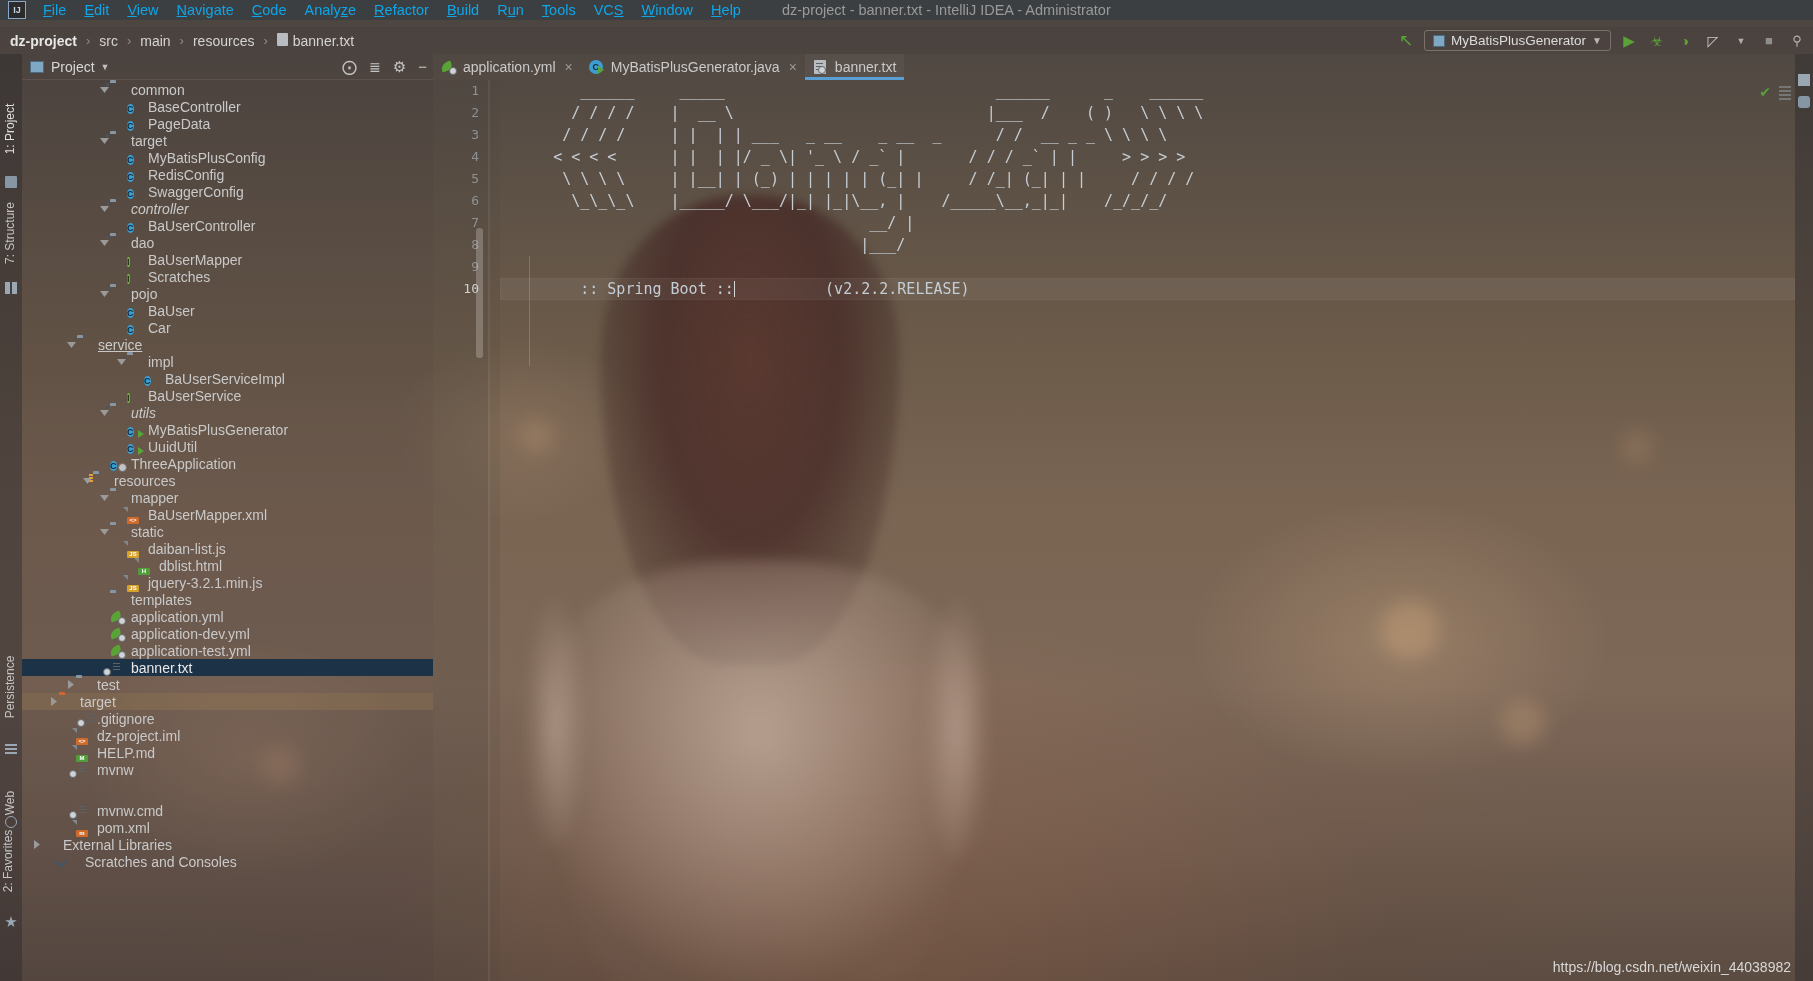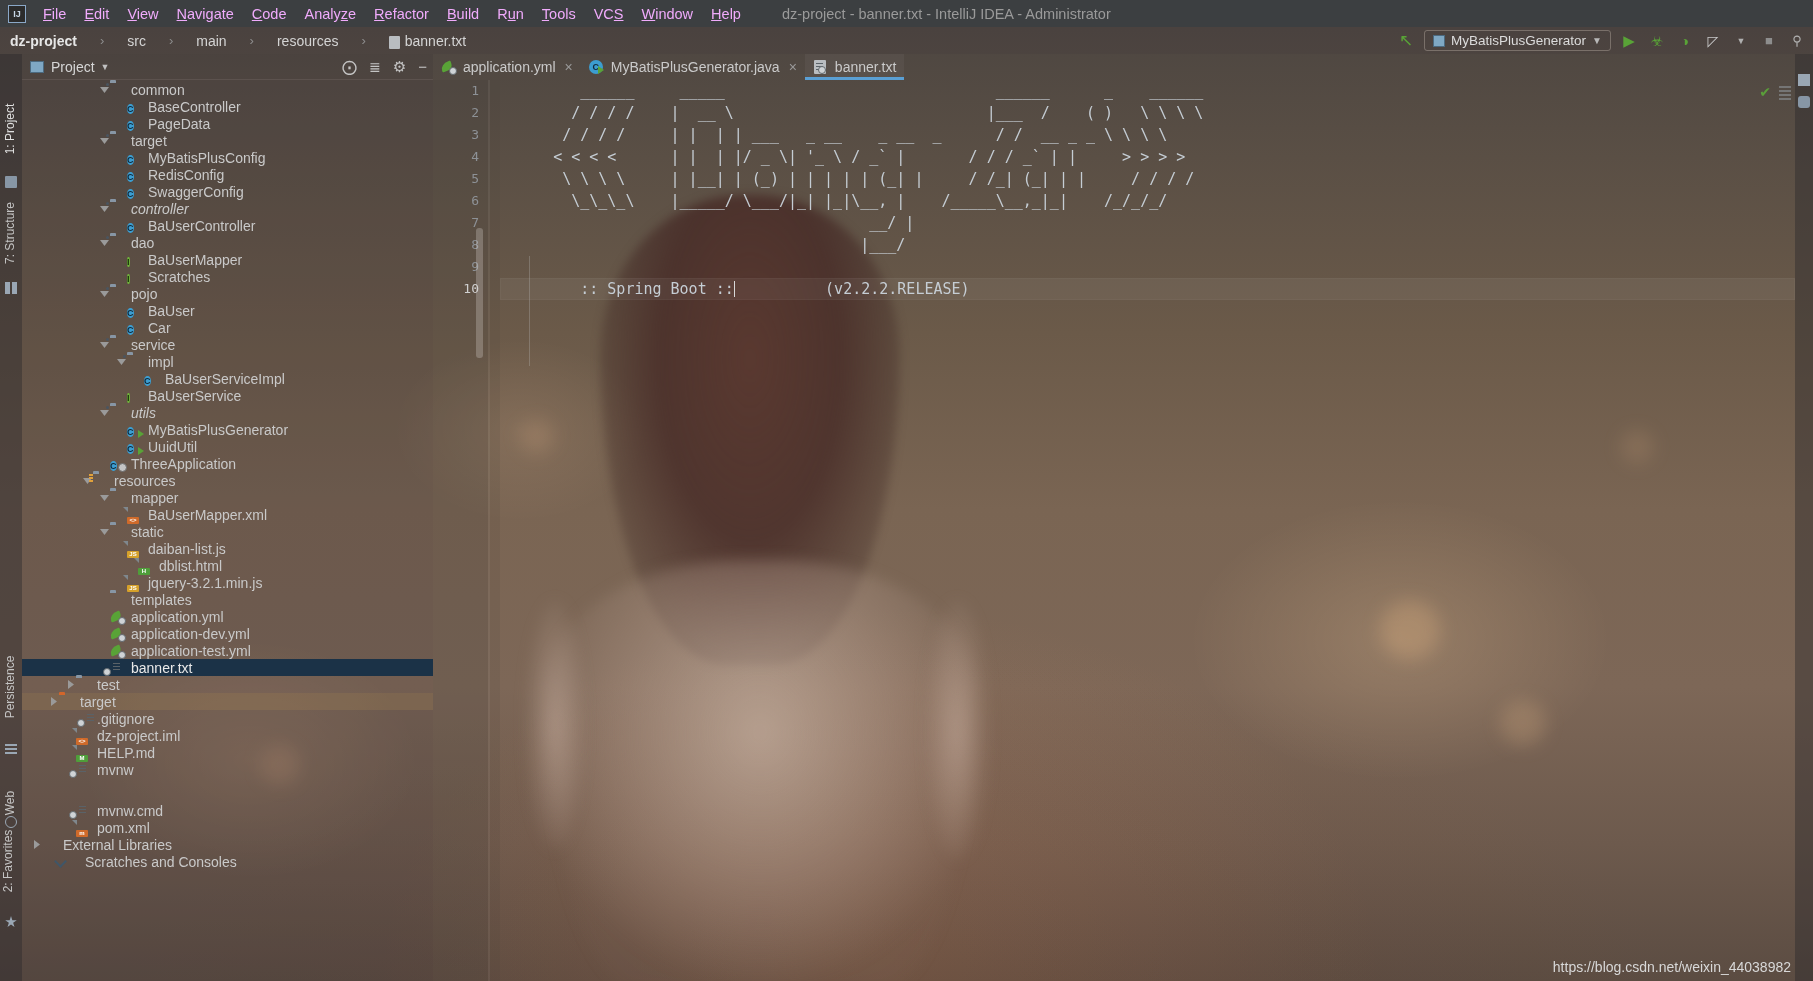--- a/index.html
+++ b/index.html
@@ -48,41 +48,41 @@
   .figure-arm-r {
     position: absolute; left: 925px; top: 600px; width: 65px; height: 260px;
     border-radius: 50%;
     background: radial-gradient(ellipse 32px 135px at 50% 50%, rgba(215,190,175,.46), rgba(180,155,140,.05) 100%);
     filter: blur(7px);
   }
   .bokeh { position: absolute; border-radius: 50%; filter: blur(9px); }
 
   
   .menubar {
-    position: absolute; left: 0; top: 0; width: 1813px; height: 27px;
+    position: absolute; left: 0; top: 0; width: 1813px; height: 20px;
     background: #3c3f41; display: flex; align-items: center; padding-left: 4px;
     font-size: 14.5px; color: #bbbbbb; z-index: 40;
   }
   .ij-logo {
     width: 18px; height: 18px; margin: 0 8px 0 4px; border: 1px solid #8aa8c8;
     background: #2b2b2b; color: #c7d6e5; font-size: 9px; line-height: 16px;
     text-align: center; font-family: "Liberation Sans", sans-serif; font-weight: bold;
   }
-  .menuitem { padding: 3px 9px; color: #f0abfc; white-space: nowrap; }
+  .menuitem { padding: 3px 9px; color: #0ea5e9; white-space: nowrap; }
   .menuitem u { text-decoration: underline; }
   .win-title { margin-left: 32px; color: #9a9a9a; font-size: 14.5px; white-space: nowrap; }
 
   
   .navbar {
     position: absolute; left: 0; top: 27px; width: 1813px; height: 27px;
     display: flex; align-items: center; z-index: 40;
     background: rgba(70,60,60,.30);
     font-size: 14px; color: #cfcfcf;
   }
-  .crumb { display: flex; align-items: flex-end; color: #d4d4d4; padding: 0 16px; }
+  .crumb { display: flex; align-items: flex-start; color: #d4d4d4; padding: 0 2px; }
   .crumb.first { font-weight: bold; color: #e6e6e6; padding-left: 10px; }
   .crumb-sep { color: #8d8d8d; padding: 0 7px; font-size: 13px; }
   .navbar-right { margin-left: auto; display: flex; align-items: center; padding-right: 6px; gap: 8px; }
   .run-config {
     display: flex; align-items: center; gap: 6px; height: 21px; padding: 0 8px;
     border: 1px solid rgba(160,150,140,.55); border-radius: 3px; font-size: 13.5px; color: #dcdcdc;
   }
   .navbtn { width: 20px; height: 20px; display:flex; align-items:center; justify-content:center; }
 
   
@@ -419,21 +419,21 @@
         <div class="tree-row" style="padding-left: 93px;">
           <span class="tw"></span>
           <span class="ticon"><span class="ic-circ cls">C</span></span>
           <span class="tlabel">BaUser</span>
         </div>
         <div class="tree-row" style="padding-left: 93px;">
           <span class="tw"></span>
           <span class="ticon"><span class="ic-circ cls">C</span></span>
           <span class="tlabel">Car</span>
         </div>
-        <div class="tree-row" style="padding-left: 76px;">
+        <div class="tree-row" style="padding-left: 43px; text-decoration: underline;">
           <span class="tw">
             <svg width="9" height="9">
               <polygon points="0,2 9,2 4.5,8" fill="#9a9a9a"></polygon>
             </svg>
           </span>
           <span class="ticon"><span class="ic-folder pkg"></span></span>
           <span class="tlabel">service</span>
         </div>
         <div class="tree-row" style="padding-left: 93px;">
           <span class="tw">

